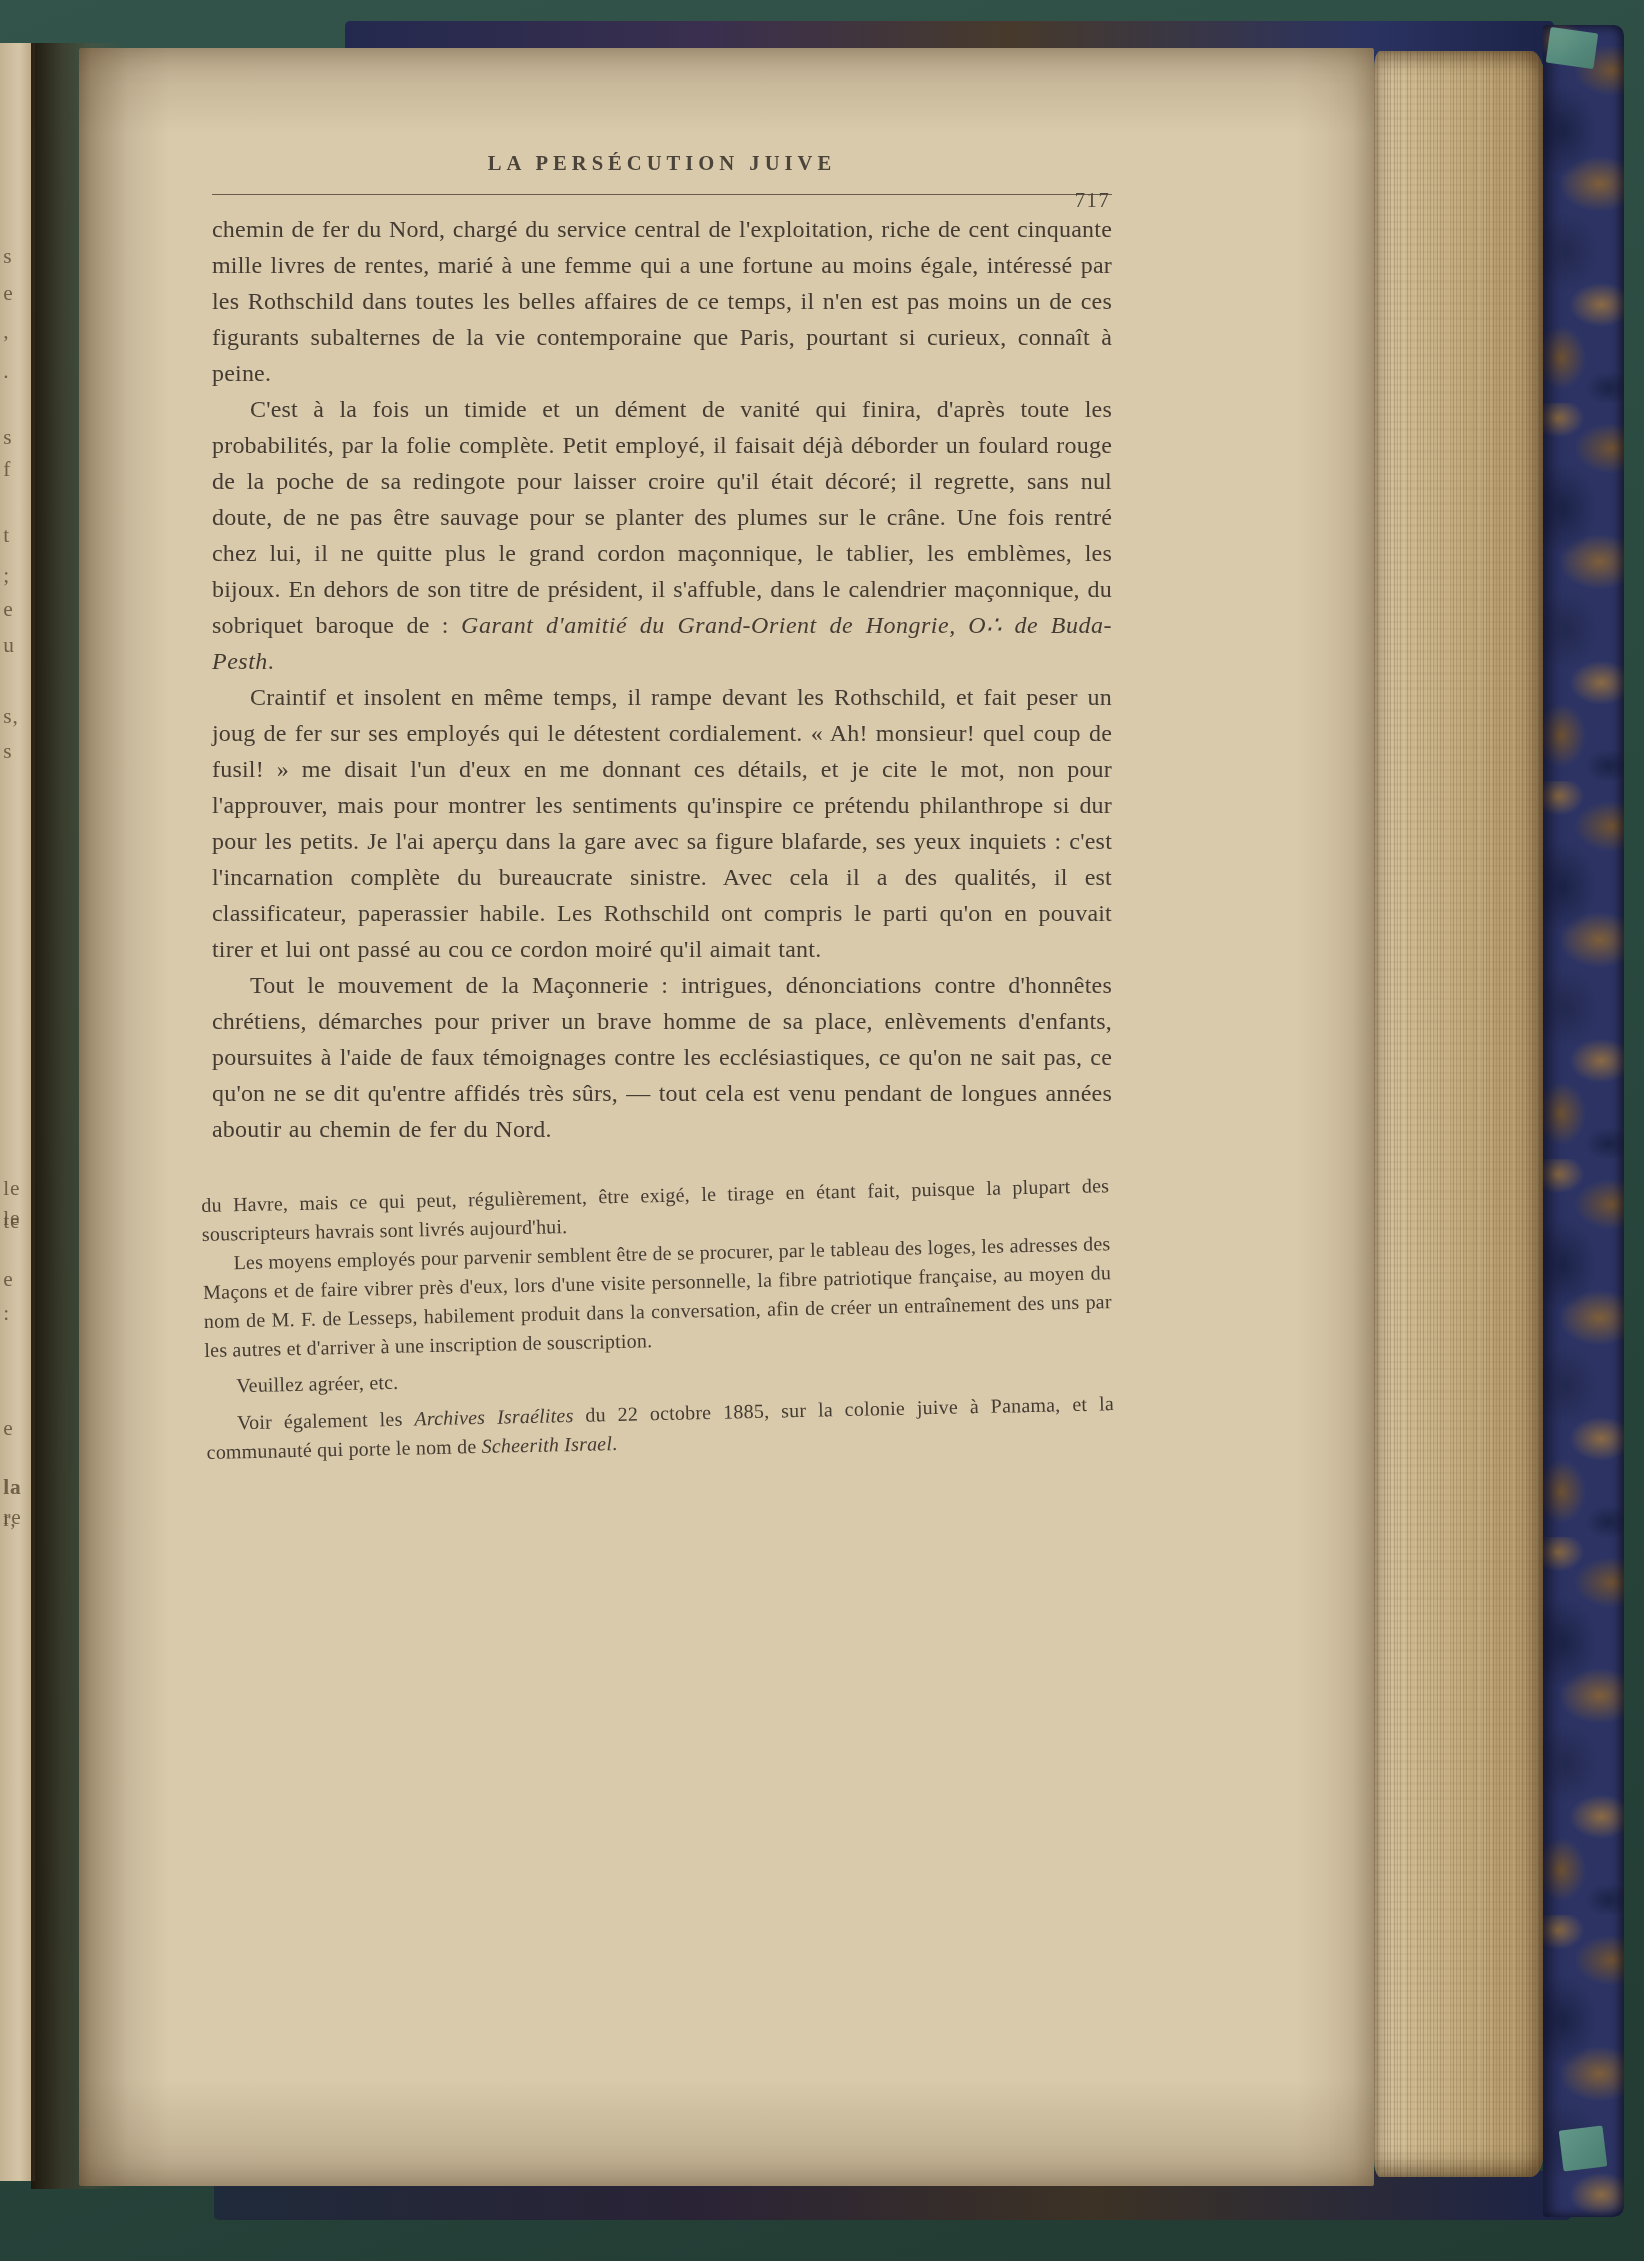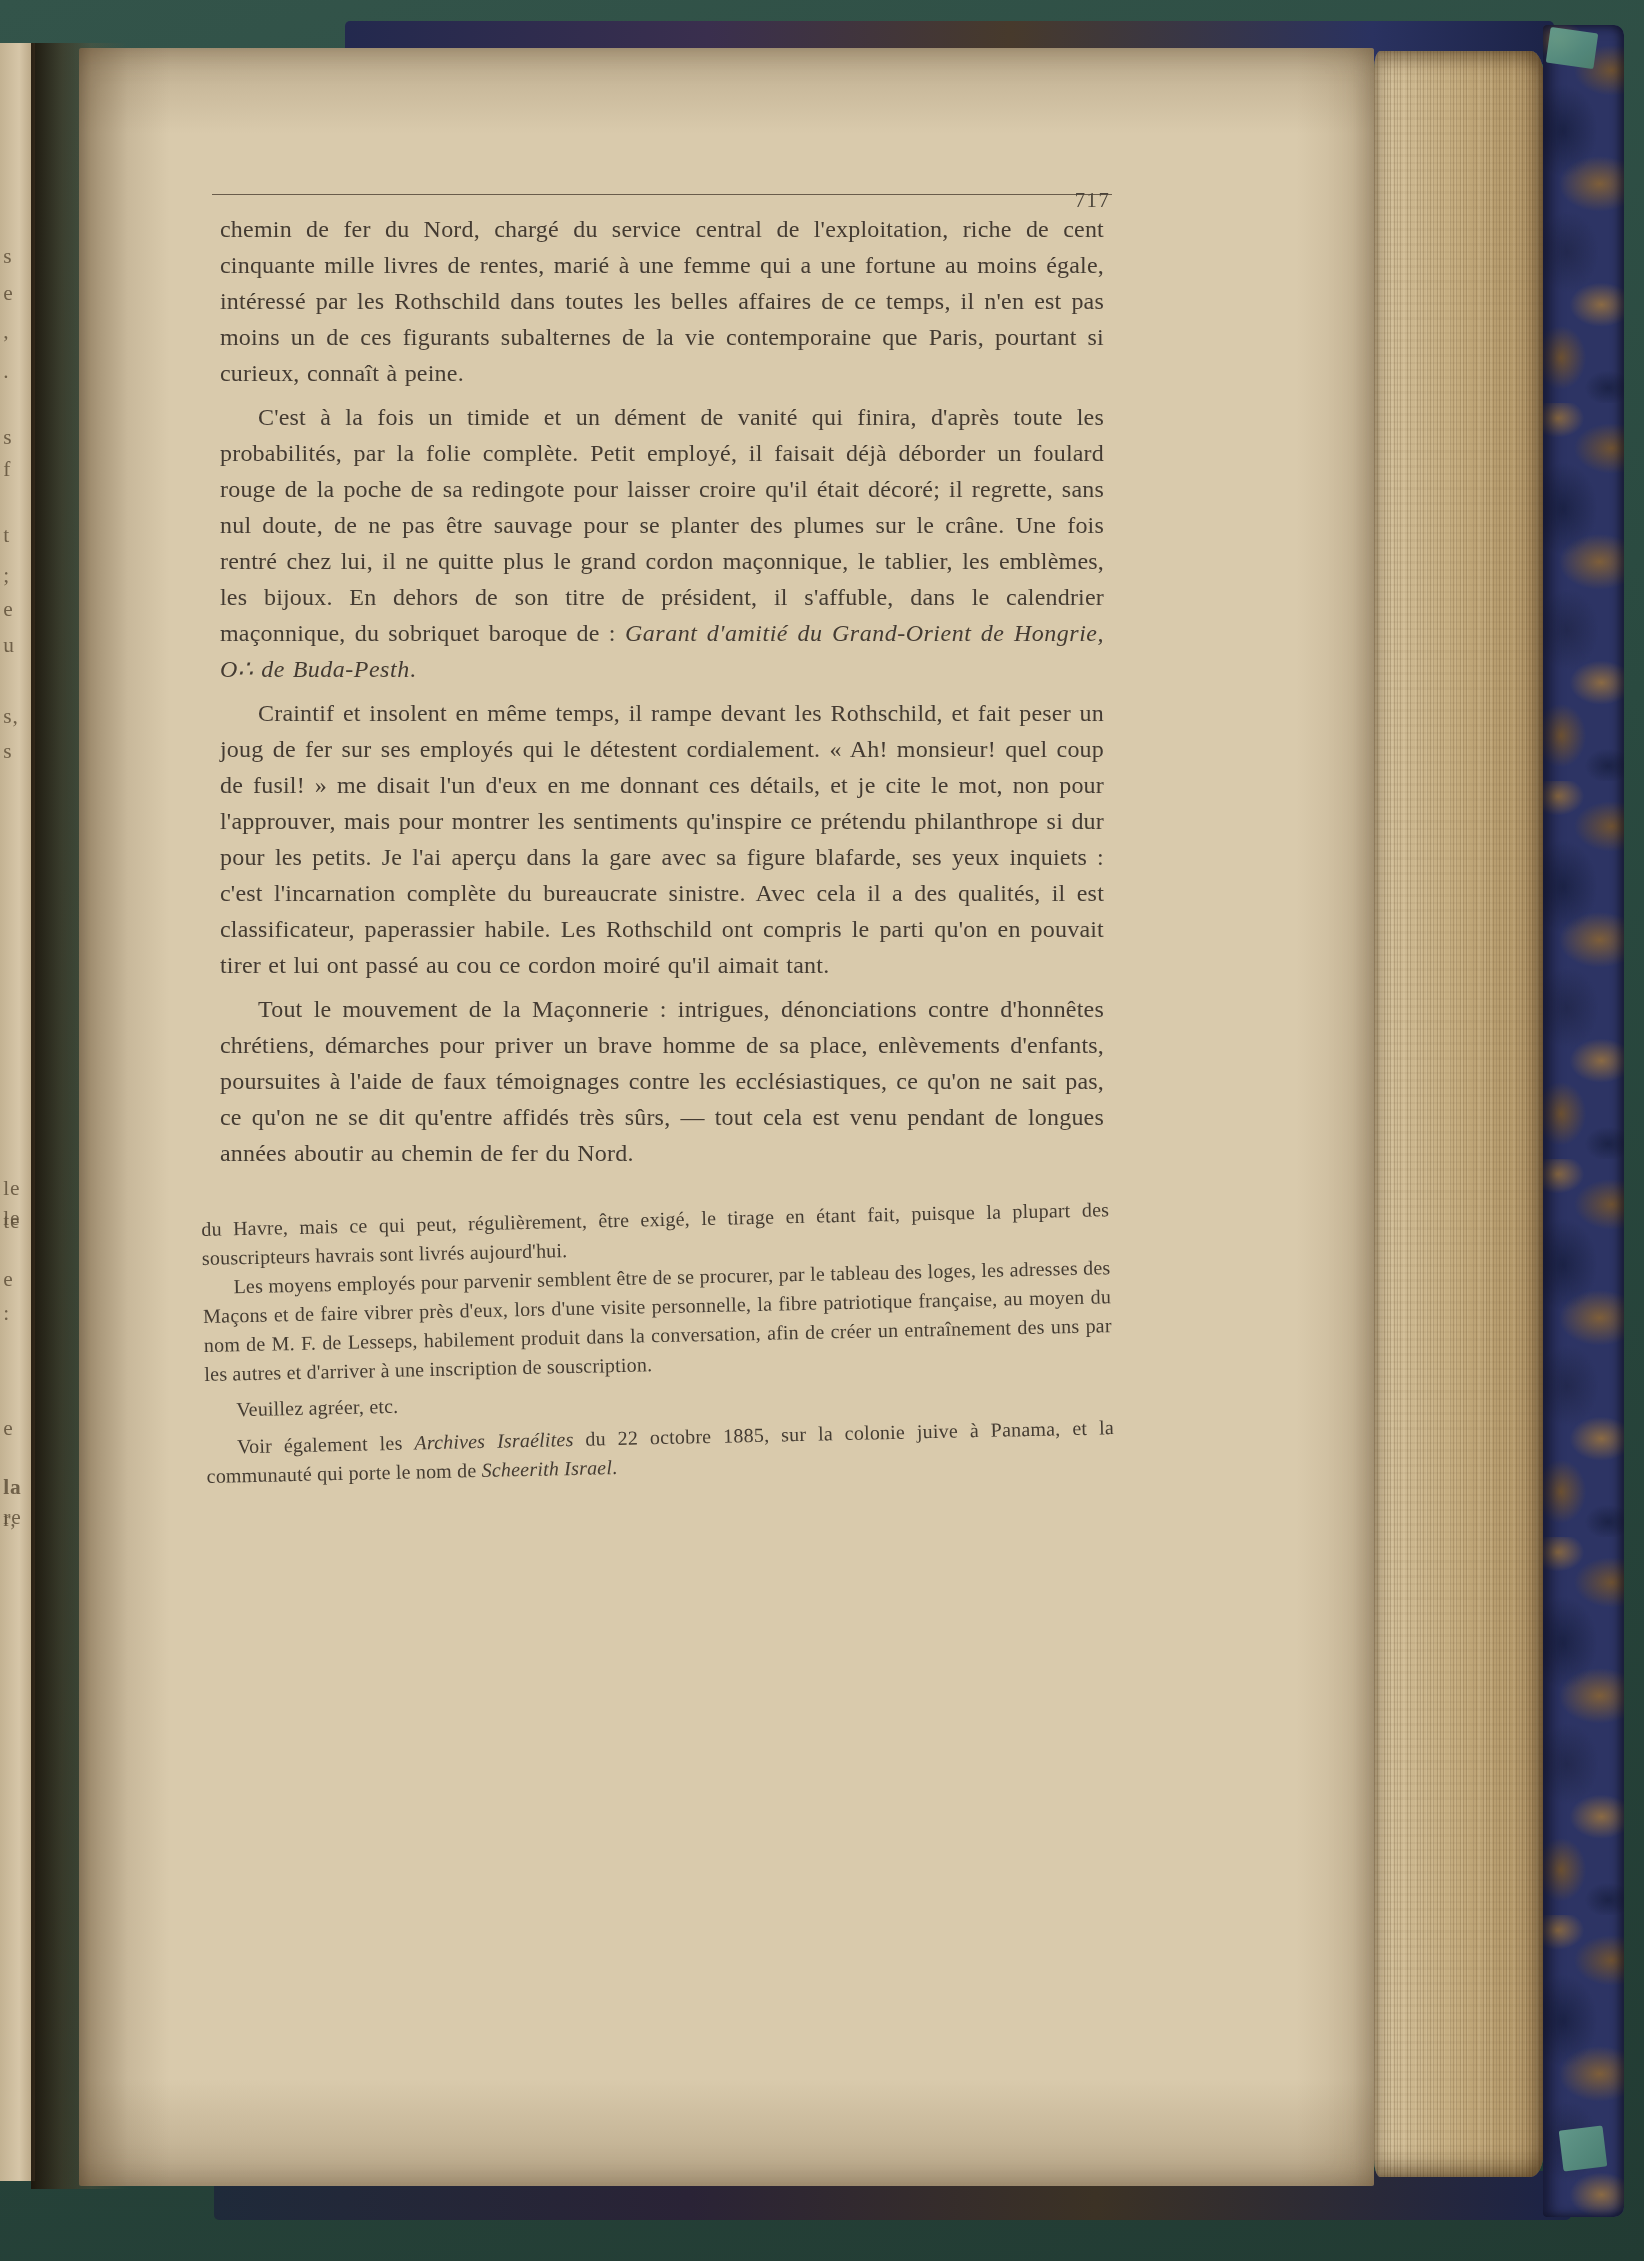--- a/index.html
+++ b/index.html
@@ -121,21 +121,21 @@
   }
 
   .body-text {
     margin-top: 16.4px;
     font-size: 24px;
     line-height: 36px;
     text-align: justify;
     letter-spacing: 0.2px;
     word-spacing: 1.2px;
   }
-  .body-text p { margin: 8px; }
+  .body-text p { margin: 0; }
   .body-text p.indent { text-indent: 38px; }
   .body-text i { letter-spacing: 0.5px; }
 
   .footnotes {
     margin-top: 44px;
     margin-left: -8.2px;
     width: 908px;
     font-size: 20px;
     line-height: 29px;
     text-align: justify;
@@ -229,20 +229,21 @@
       <span class="frag" style="top: 1373px;">e</span>
       <span class="frag" style="top: 1462px;">re</span>
       <span class="frag" style="top: 1432px; font-weight: bold;">la</span>
       <span class="frag" style="top: 1464px;">r,</span>
     </div>
 
   <div class="page">
     <div class="content">
 
       <div class="running-header">
+        <span class="running-title">LA PERSÉCUTION JUIVE</span>
         <span class="folio">717</span>
       </div>
       <hr class="header-rule">
 
       <div class="body-text">
           <p><span>chemin de fer du Nord, chargé du service central de l'exploitation, riche de cent cinquante mille livres de rentes, marié à une femme qui a une fortune au moins égale, intéressé par les Rothschild dans toutes les belles affaires de ce temps, il n'en est pas moins un de ces figurants subalternes de la vie contemporaine que Paris, pourtant si curieux, connaît à peine.</span></p>
           <p class="indent"><span>C'est à la fois un timide et un dément de vanité qui finira, d'après toute les probabilités, par la folie complète. Petit employé, il faisait déjà déborder un foulard rouge de la poche de sa redingote pour laisser croire qu'il était décoré; il regrette, sans nul doute, de ne pas être sauvage pour se planter des plumes sur le crâne. Une fois rentré chez lui, il ne quitte plus le grand cordon maçonnique, le tablier, les emblèmes, les bijoux. En dehors de son titre de président, il s'affuble, dans le calendrier maçonnique, du sobriquet baroque de : </span><i>Garant d'amitié du Grand-Orient de Hongrie, O∴ de Buda-Pesth</i><span>.</span></p>
           <p class="indent"><span>Craintif et insolent en même temps, il rampe devant les Rothschild, et fait peser un joug de fer sur ses employés qui le détestent cordialement. « Ah! monsieur! quel coup de fusil! » me disait l'un d'eux en me donnant ces détails, et je cite le mot, non pour l'approuver, mais pour montrer les sentiments qu'inspire ce prétendu philanthrope si dur pour les petits. Je l'ai aperçu dans la gare avec sa figure blafarde, ses yeux inquiets : c'est l'incarnation complète du bureaucrate sinistre. Avec cela il a des qualités, il est classificateur, paperassier habile. Les Rothschild ont compris le parti qu'on en pouvait tirer et lui ont passé au cou ce cordon moiré qu'il aimait tant.</span></p>
           <p class="indent"><span>Tout le mouvement de la Maçonnerie : intrigues, dénonciations contre d'honnêtes chrétiens, démarches pour priver un brave homme de sa place, enlèvements d'enfants, poursuites à l'aide de faux témoignages contre les ecclésiastiques, ce qu'on ne sait pas, ce qu'on ne se dit qu'entre affidés très sûrs, — tout cela est venu pendant de longues années aboutir au chemin de fer du Nord.</span></p>
         </div>

